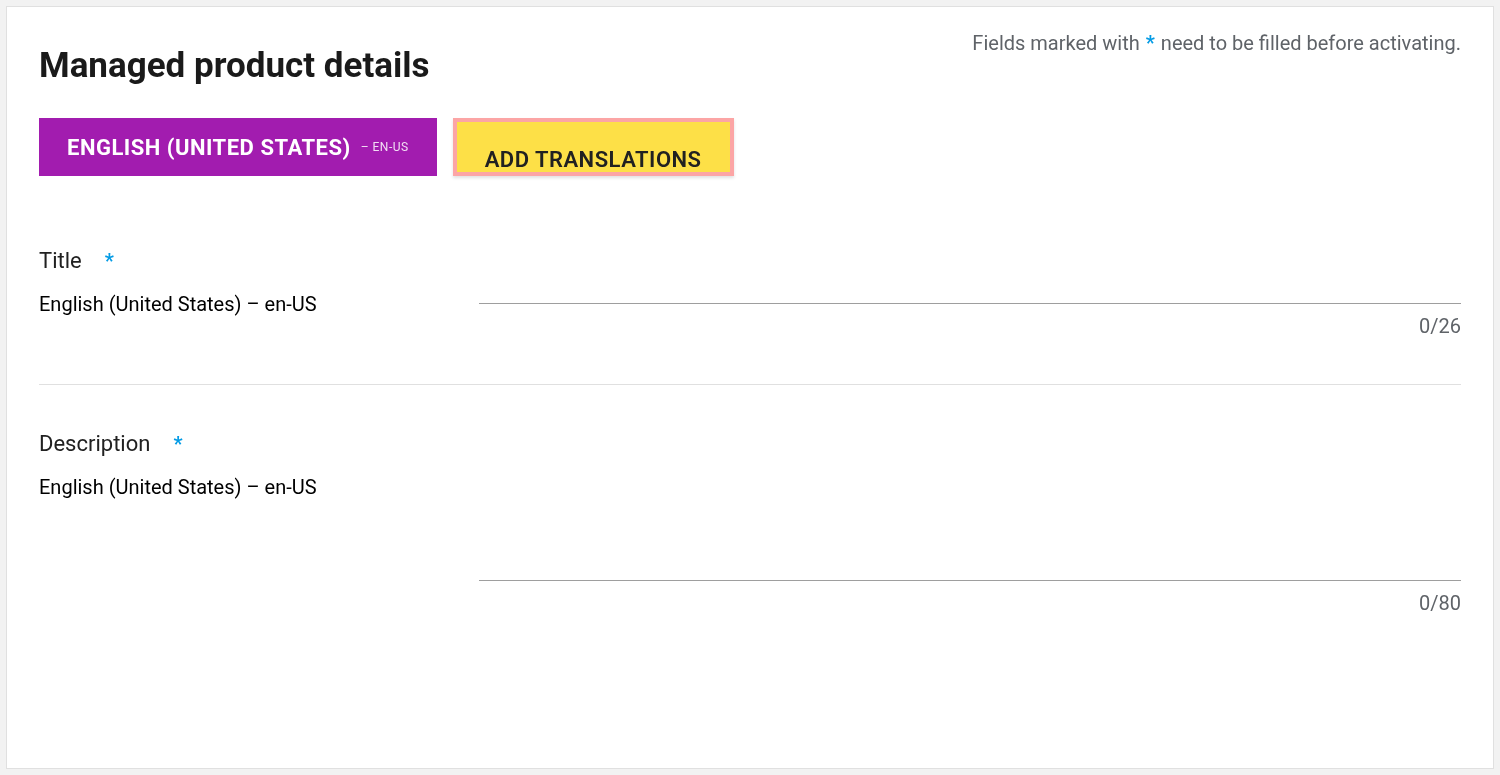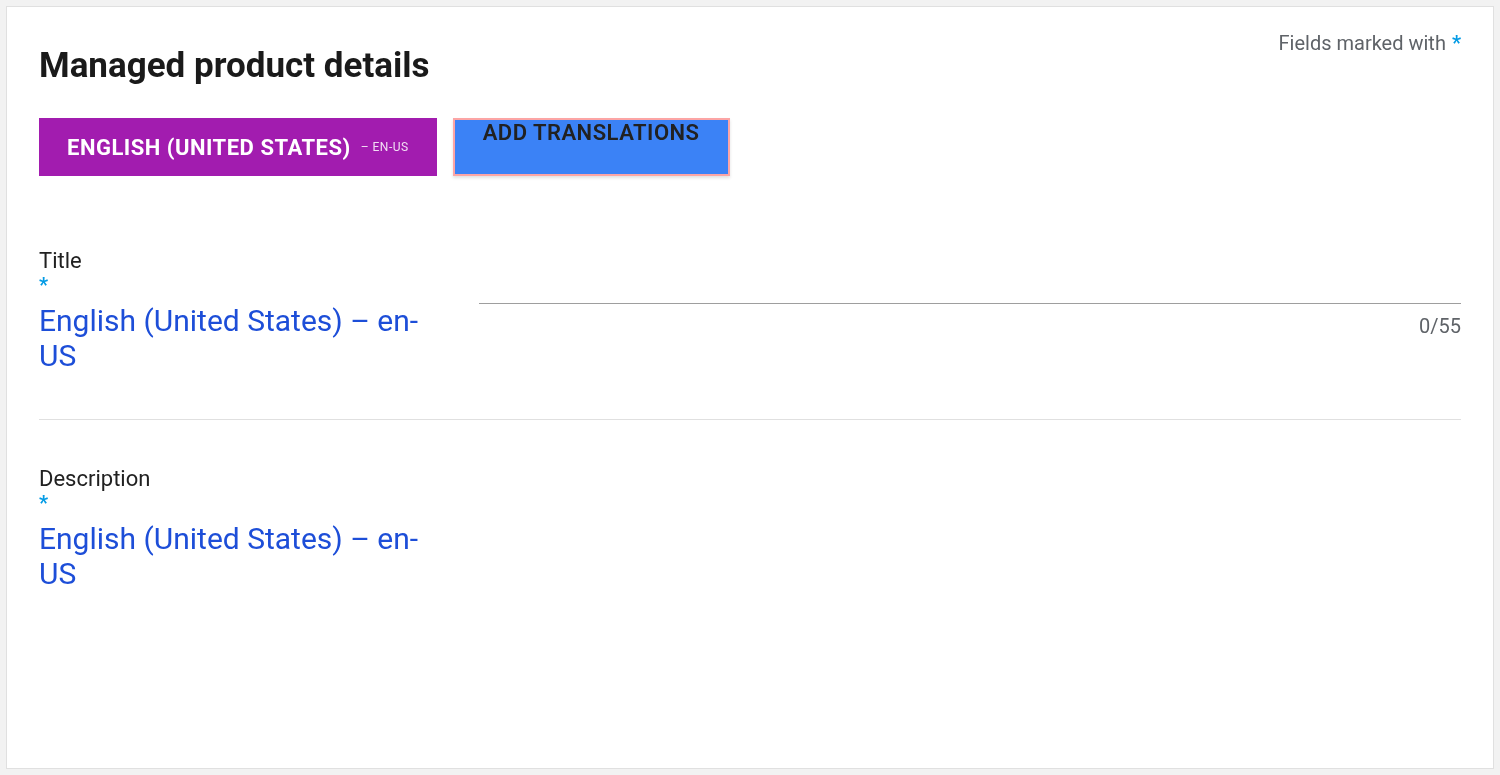--- a/index.html
+++ b/index.html
@@ -67,63 +67,62 @@
     gap: 10px;
     cursor: pointer;
   }
   .tab-active .lang-suffix {
     font-size: 12px;
     font-weight: 400;
     opacity: 0.85;
     text-transform: uppercase;
   }
   .tab-btn {
-    background: #3b82f6;
+    background: #fde047;
     color: #212121;
-    border: 2px solid #fca5a5;
+    border: 4px solid #fca5a5;
     height: 58px;
     padding: 0 28px;
     font-size: 22px;
     font-weight: 600;
     letter-spacing: 0.5px;
     text-transform: uppercase;
     display: inline-flex;
-    align-items: flex-start;
+    align-items: flex-end;
     box-shadow: 0 2px 3px rgba(0,0,0,0.12);
     cursor: pointer;
   }
   .form-section {
     margin-top: 72px;
   }
   .field-block {
     display: flex;
     align-items: flex-start;
     gap: 40px;
   }
   .field-left {
     width: 400px;
     flex-shrink: 0;
   }
   .field-label {
     font-size: 22px;
     color: #212121;
     display: inline-flex;
-    align-items: flex-start;
-    gap: 0;
-    flex-direction: column;
+    align-items: flex-end;
+    gap: 23px;
   }
   .field-label .star {
     color: #039be5;
     font-weight: 700;
     font-size: 20px;
   }
   .field-sub {
-    font-size: 30px;
-    color: #1d4ed8;
-    margin-top: 6px;
+    font-size: 20px;
+    color: #000000;
+    margin-top: 19px;
   }
   .field-right {
     flex: 1;
     display: flex;
     flex-direction: column;
     padding-top: 20px;
   }
   input.text-input {
     border: none;
     border-bottom: 1px solid #9e9e9e;
@@ -161,20 +160,21 @@
 <body>
 
 <div class="wrapper">
   <div class="card">
 
     <div class="top-row">
       <h2 class="page-title">Managed product details</h2>
       <div class="required-note">
         <span>Fields marked with</span>
         <span class="star">*</span>
+        <span>need to be filled before activating.</span>
       </div>
     </div>
 
     <div class="tabs-row">
       <div class="tab-active">
         <span>ENGLISH (UNITED STATES)</span>
         <span class="lang-suffix">– EN-US</span>
       </div>
       <div class="tab-btn">
         <span>ADD TRANSLATIONS</span>
@@ -186,32 +186,36 @@
       <div class="field-block">
         <div class="field-left">
           <div class="field-label">
             <span>Title</span>
             <span class="star">*</span>
           </div>
           <div class="field-sub">English (United States) – en-US</div>
         </div>
         <div class="field-right">
           <input type="text" class="text-input" value="" style="">
-          <div class="counter">0/55</div>
+          <div class="counter">0/26</div>
         </div>
       </div>
 
       <hr class="section-divider">
 
       <div class="field-block">
         <div class="field-left">
           <div class="field-label">
             <span>Description</span>
             <span class="star">*</span>
           </div>
           <div class="field-sub">English (United States) – en-US</div>
         </div>
+        <div class="field-right">
+          <textarea class="text-area" style=""></textarea>
+          <div class="counter">0/80</div>
+        </div>
       </div>
 
     </div>
 
   </div>
 </div>
 
 </body></html>

